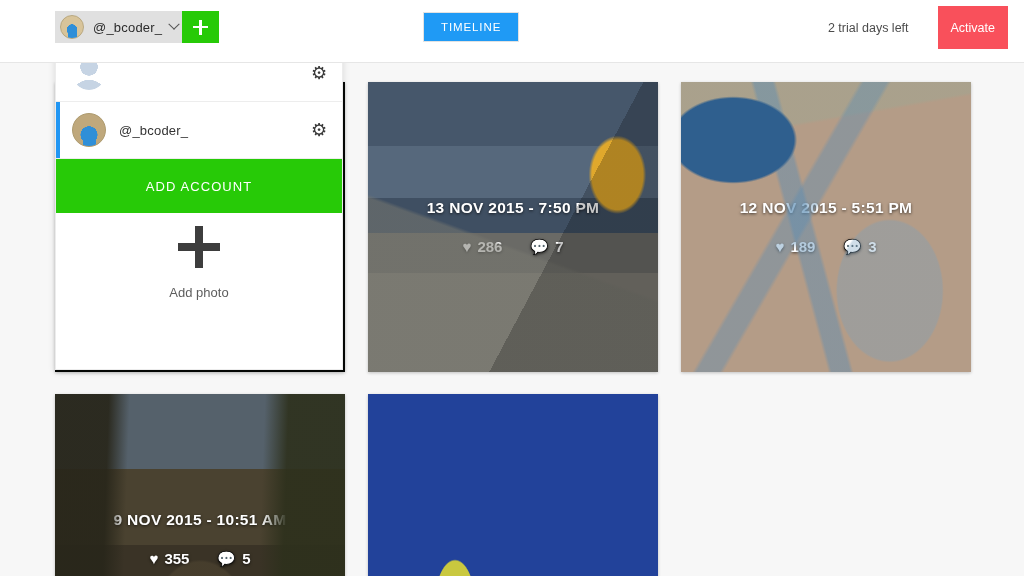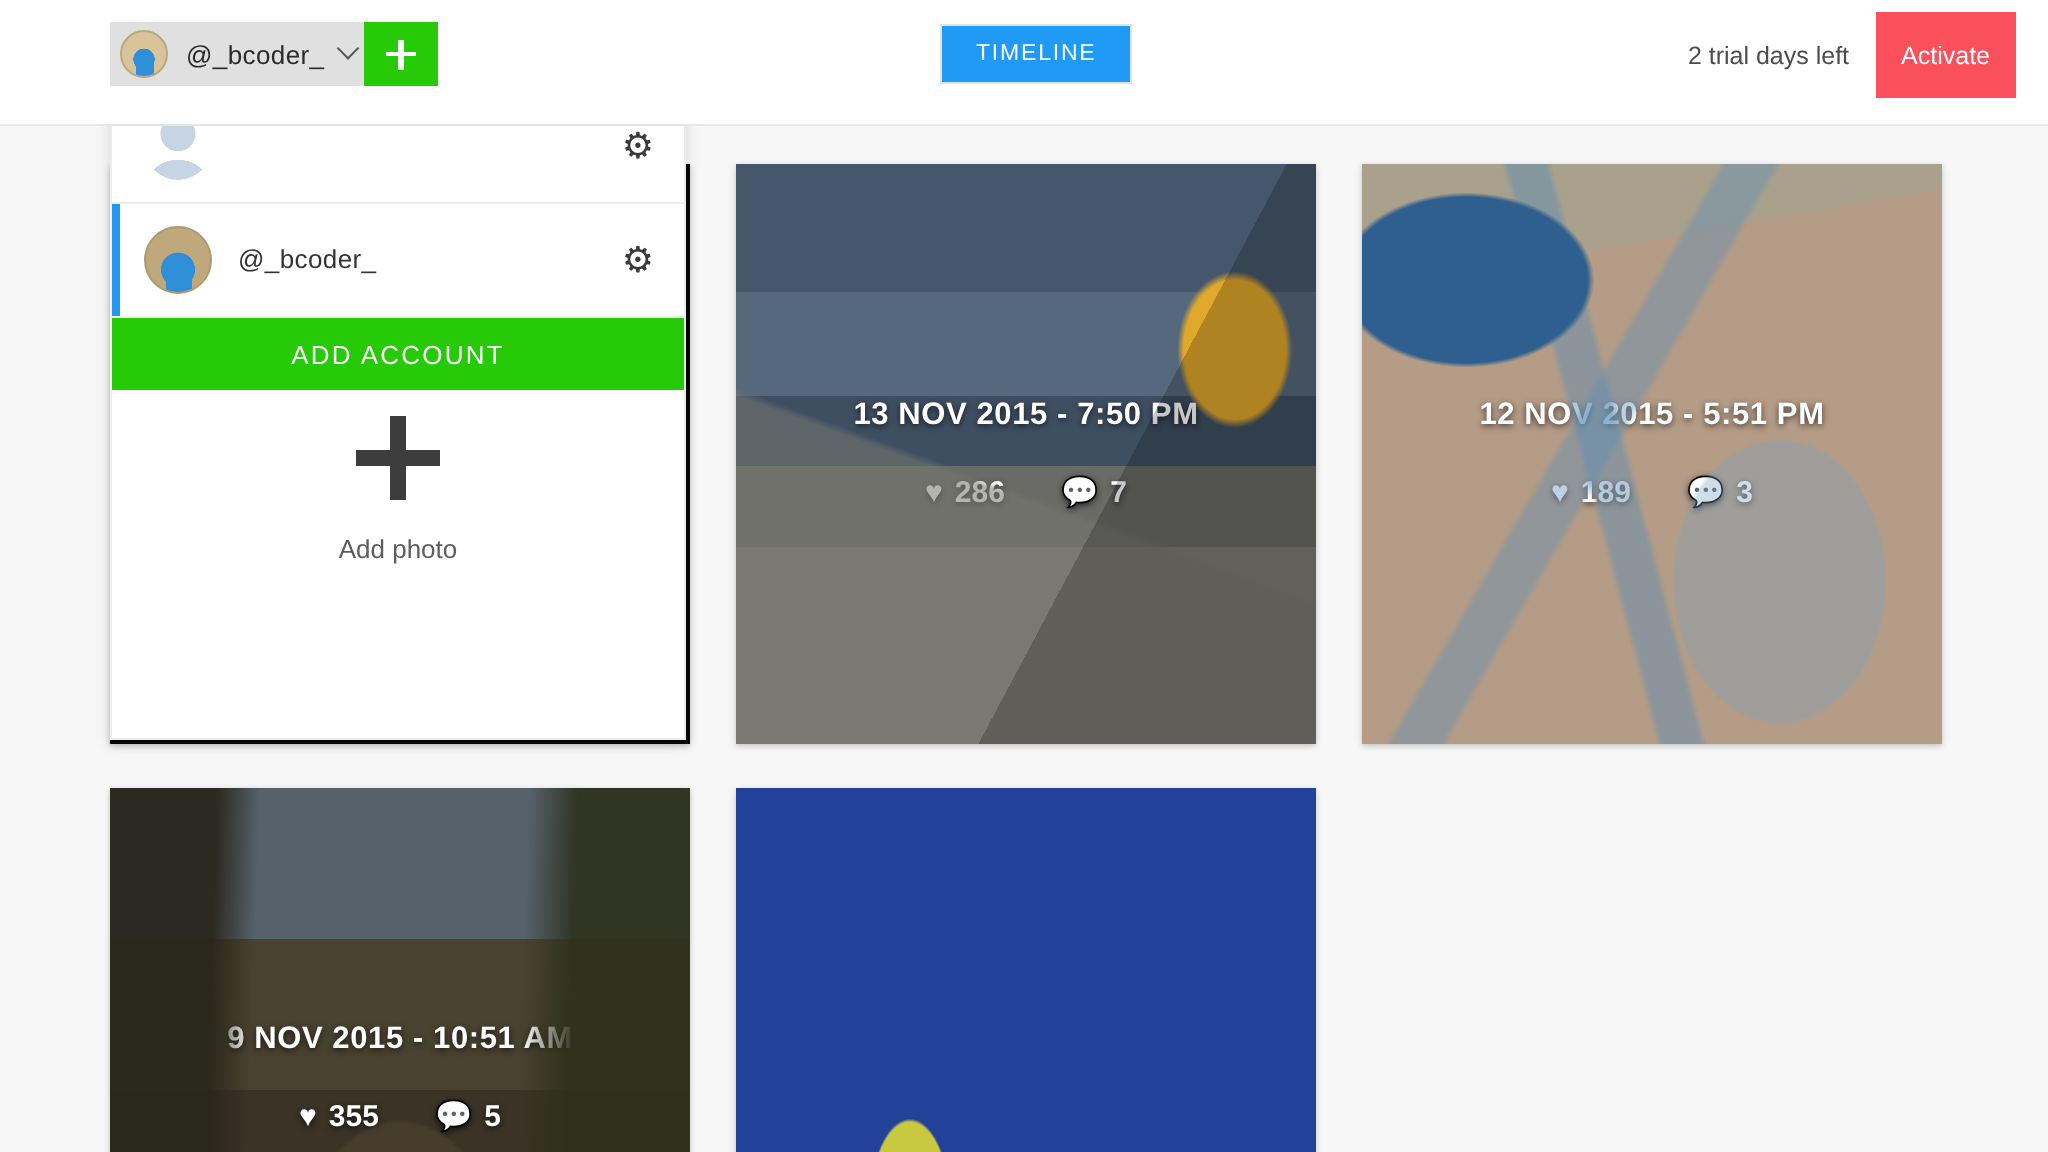--- a/index.html
+++ b/index.html
@@ -69,35 +69,34 @@
   .add-btn .plus::before, .add-btn .plus::after {
     content: ""; position: absolute; background: #fff;
   }
   .add-btn .plus::before { left: 0; top: 6.2px; width: 15px; height: 2.6px; }
   .add-btn .plus::after  { top: 0; left: 6.2px; height: 15px; width: 2.6px; }
 
   .tabs {
     position: absolute; left: 423px; top: 12px;
     display: flex; height: 30px;
     border: 1px solid #e2e2e2;
-    margin-left: 47px;
   }
   .tab {
     display: flex; align-items: center; justify-content: center;
     font-size: 11.5px; letter-spacing: .9px;
     padding: 0 17px; cursor: pointer;
     background: #fff; color: #6c6c6c;
   }
   .tab.active { background: #1f9af5; color: #fff; border-color: #1f9af5; }
 
   .trial {
     position: absolute; right: 16px; top: 13px;
     display: flex; align-items: center; height: 29px;
   }
-  .trial-text { font-size: 12.5px; color: #4c4c4c; margin-right: 13px; white-space: nowrap; }
+  .trial-text { font-size: 12.5px; color: #4c4c4c; margin-right: 29px; white-space: nowrap; }
   .activate-btn {
     background: #f9505b; color: #fff;
     font-size: 12.5px; height: 43px;
     padding: 0 13px;
     display: flex; align-items: center; justify-content: center;
     border: none; cursor: pointer;
     font-family: "Liberation Sans", sans-serif;
   }
 
   
@@ -157,21 +156,21 @@
   .gear {
     width: 14px; height: 14px; margin-right: 16px; flex: none;
     position: relative; cursor: pointer;
   }
   .gear::before {
     content: "\2699"; position: absolute; left: 50%; top: 50%;
     transform: translate(-50%,-50%); font-size: 18px; color: #3a3a3a;
     line-height: 1;
   }
   .add-account-btn {
-    height: 36px; background: #27ca07; color: #fff;
+    height: 54px; background: #27ca07; color: #fff;
     display: flex; align-items: center; justify-content: center;
     font-size: 13px; letter-spacing: 1.1px; cursor: pointer;
   }
   .add-photo-zone {
     height: 100px; display: flex; flex-direction: column;
     align-items: center; justify-content: center;
     cursor: pointer;
   }
   .big-plus { position: relative; width: 42px; height: 42px; }
   .big-plus::before, .big-plus::after { content:""; position:absolute; background:#3d3d3d; }

